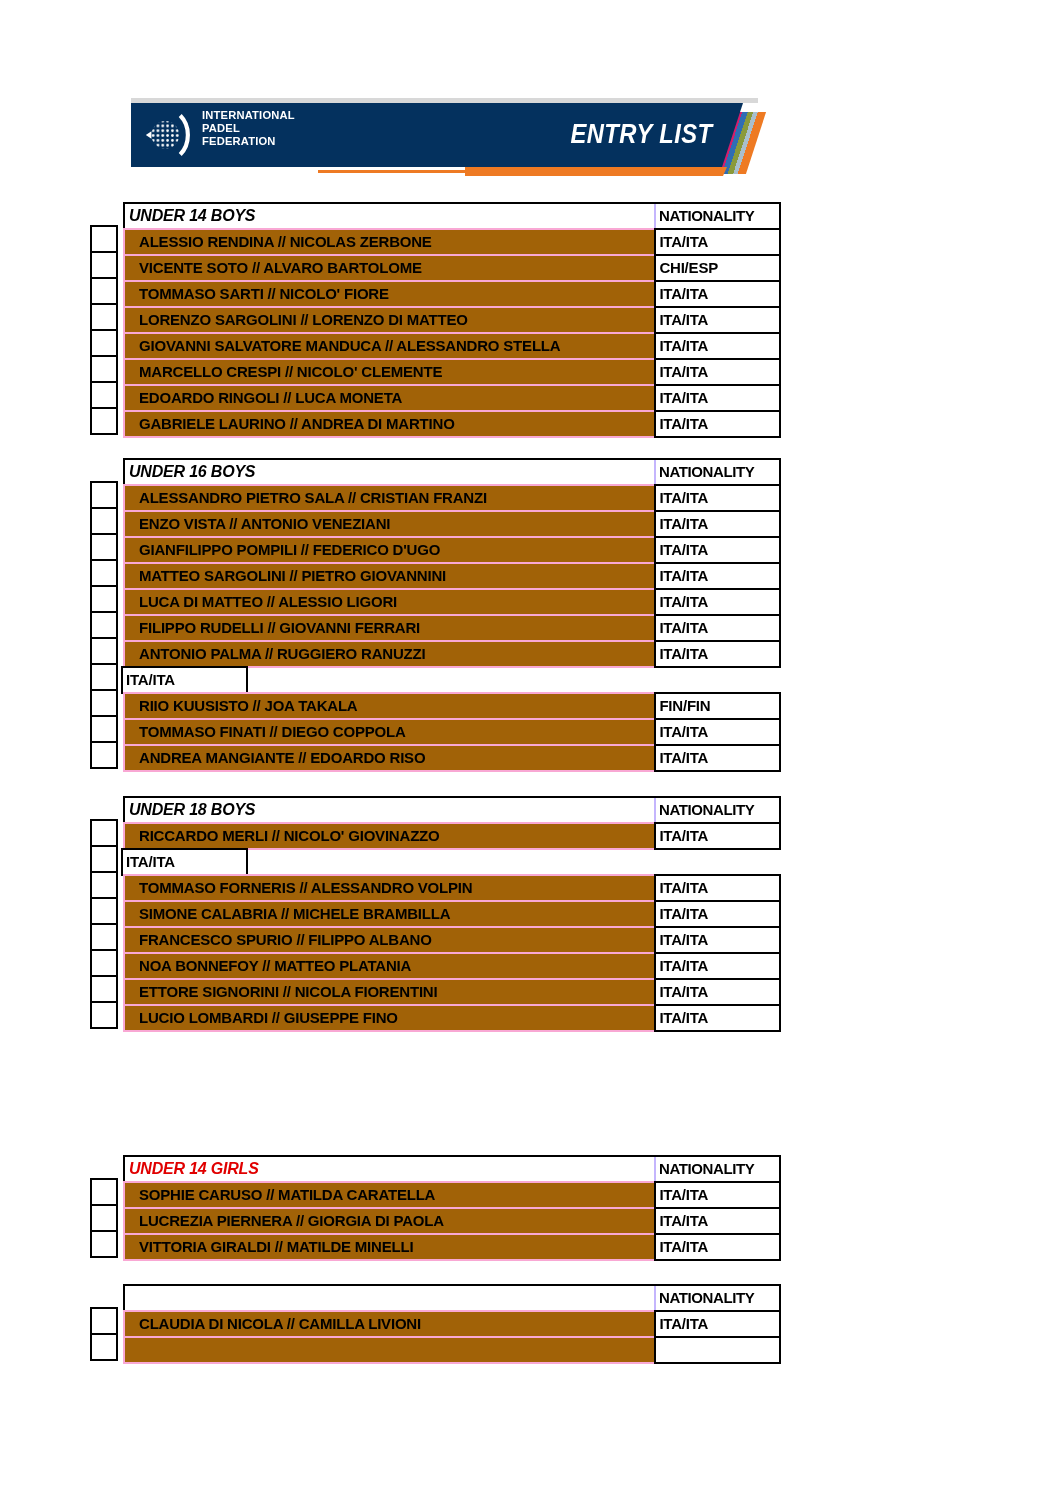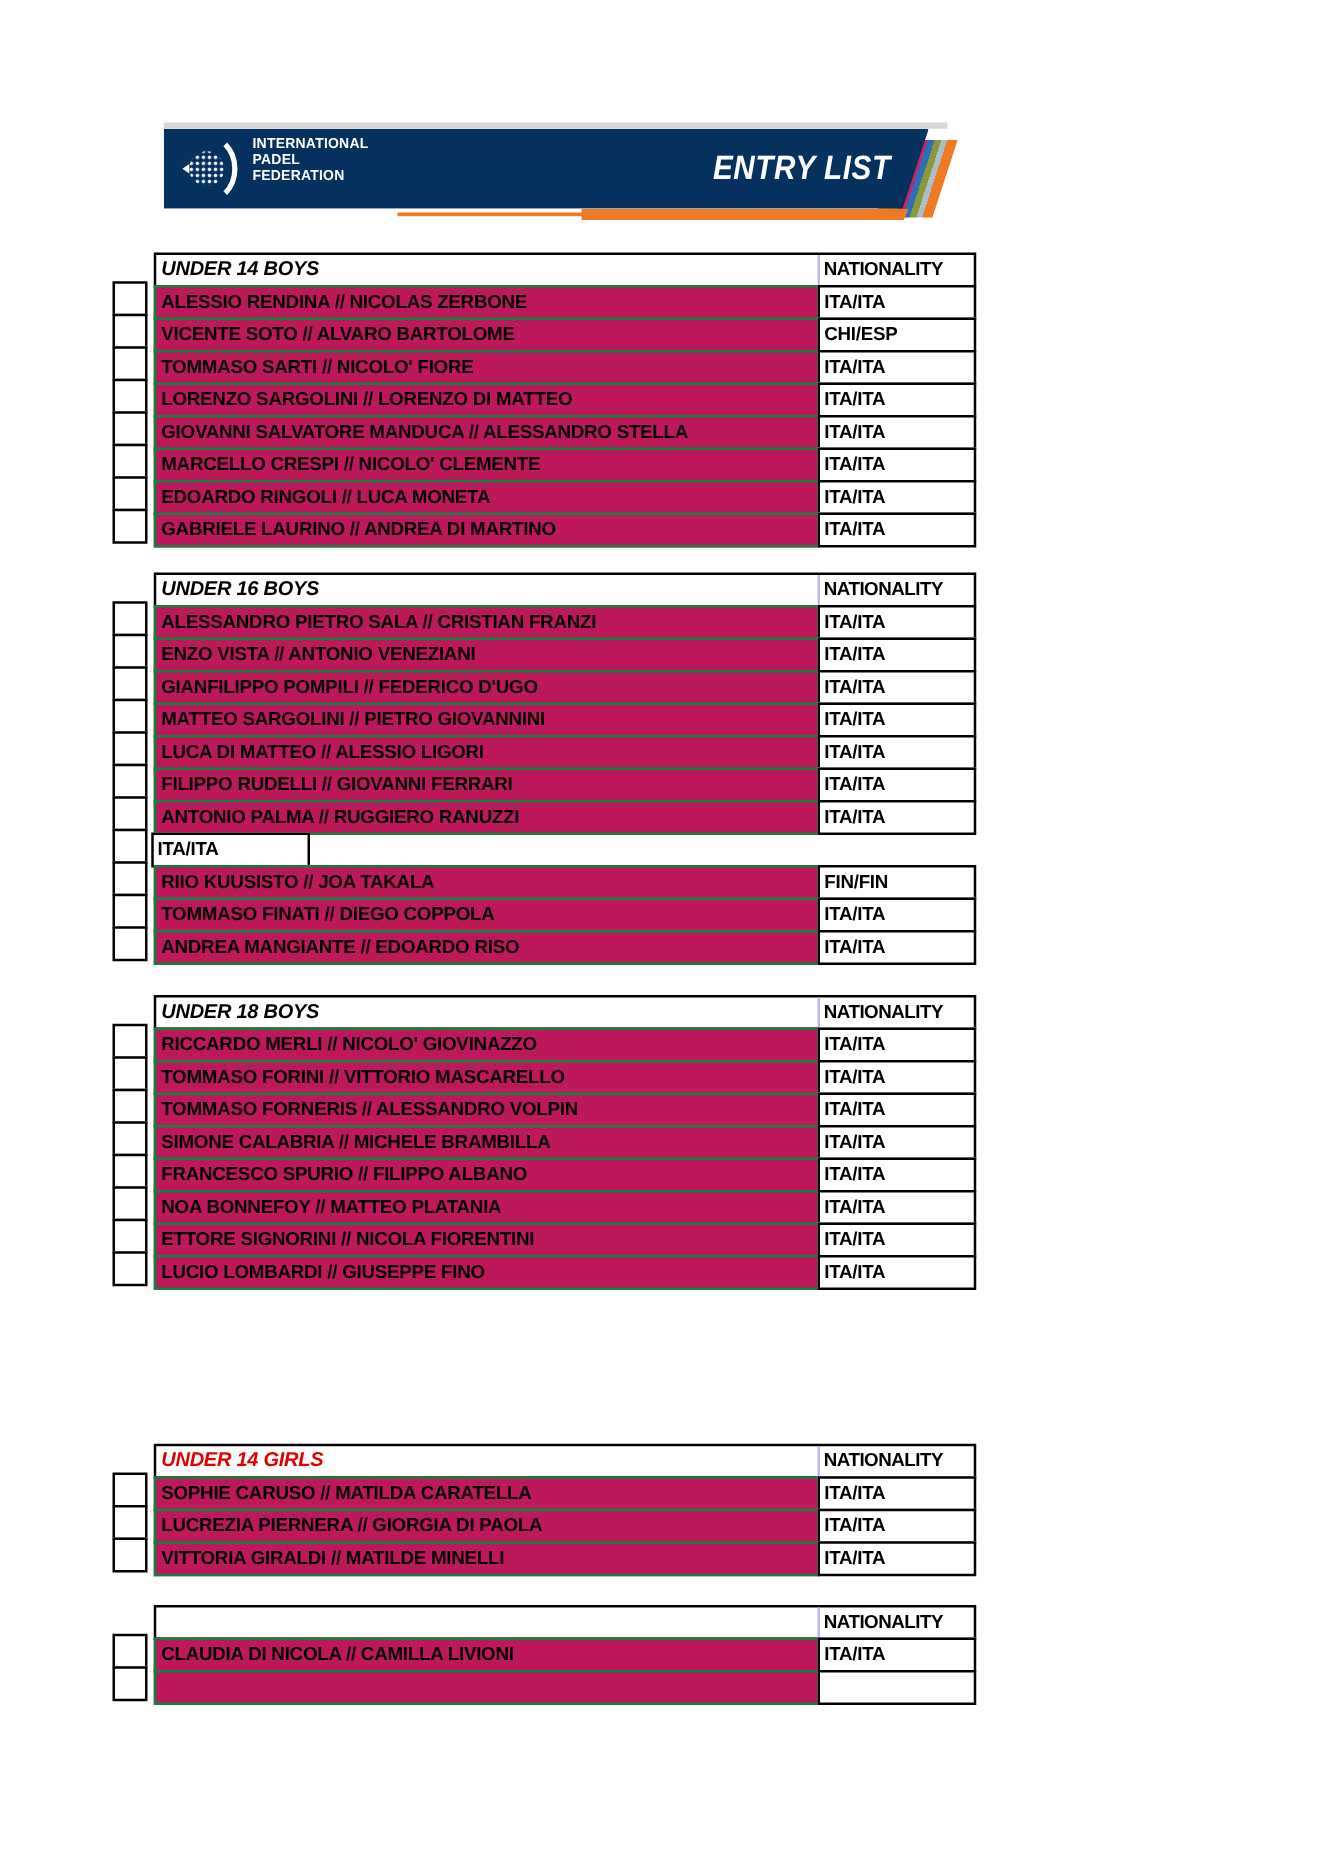--- a/index.html
+++ b/index.html
@@ -29,22 +29,22 @@
   .tbl{position:absolute;left:90px;width:691px;font-weight:bold;}
   .hrow{margin-left:33px;height:28px;border:2px solid #000;box-sizing:border-box;display:flex;background:#fff;}
   .h-title{flex:1;font-style:italic;font-size:16px;line-height:23px;padding-left:4px;
            letter-spacing:-.2px;white-space:nowrap;overflow:hidden;}
   .h-nat{width:125px;box-sizing:border-box;border-left:2px solid #c4b5fd;
          font-size:15px;line-height:23px;padding-left:3px;letter-spacing:-.4px;white-space:nowrap;}
   .drow{display:flex;height:28px;margin-top:-2px;}
   .d-num{width:28px;height:28px;box-sizing:border-box;border:2px solid #000;background:#fff;
          position:relative;top:-3px;}
   .d-main{margin-left:5px;display:flex;width:658px;}
-  .d-players{width:535px;box-sizing:border-box;border:2px solid #15803d;font-size:15px;line-height:23px;
-         padding-left:4px;letter-spacing:-.2px;white-space:nowrap;overflow:hidden;background:#be185d;}
+  .d-players{width:535px;box-sizing:border-box;border:2px solid #f9a8d4;font-size:15px;line-height:23px;
+         padding-left:14px;letter-spacing:-.2px;white-space:nowrap;overflow:hidden;background:#a16207;}
   .d-nat{width:127px;margin-left:-2px;box-sizing:border-box;border:2px solid #000;font-size:15px;
          line-height:23px;padding-left:3px;letter-spacing:-.2px;white-space:nowrap;background:#fff;}
 </style>
 </head>
 <body>
 
 <div class="page">
 
   <div class="banner">
     <div class="graystrip"></div>
@@ -236,21 +236,20 @@
     <div class="drow">
         <div class="d-num"></div>
         <div class="d-main">
           <div class="d-players">RICCARDO MERLI // NICOLO' GIOVINAZZO</div>
           <div class="d-nat">ITA/ITA</div>
         </div>
       </div>
           <div class="drow">
         <div class="d-num"></div>
         <div class="d-main">
-          <div class="d-players">TOMMASO FORINI // VITTORIO MASCARELLO</div>
           <div class="d-nat">ITA/ITA</div>
         </div>
       </div>
           <div class="drow">
         <div class="d-num"></div>
         <div class="d-main">
           <div class="d-players">TOMMASO FORNERIS // ALESSANDRO VOLPIN</div>
           <div class="d-nat">ITA/ITA</div>
         </div>
       </div>

